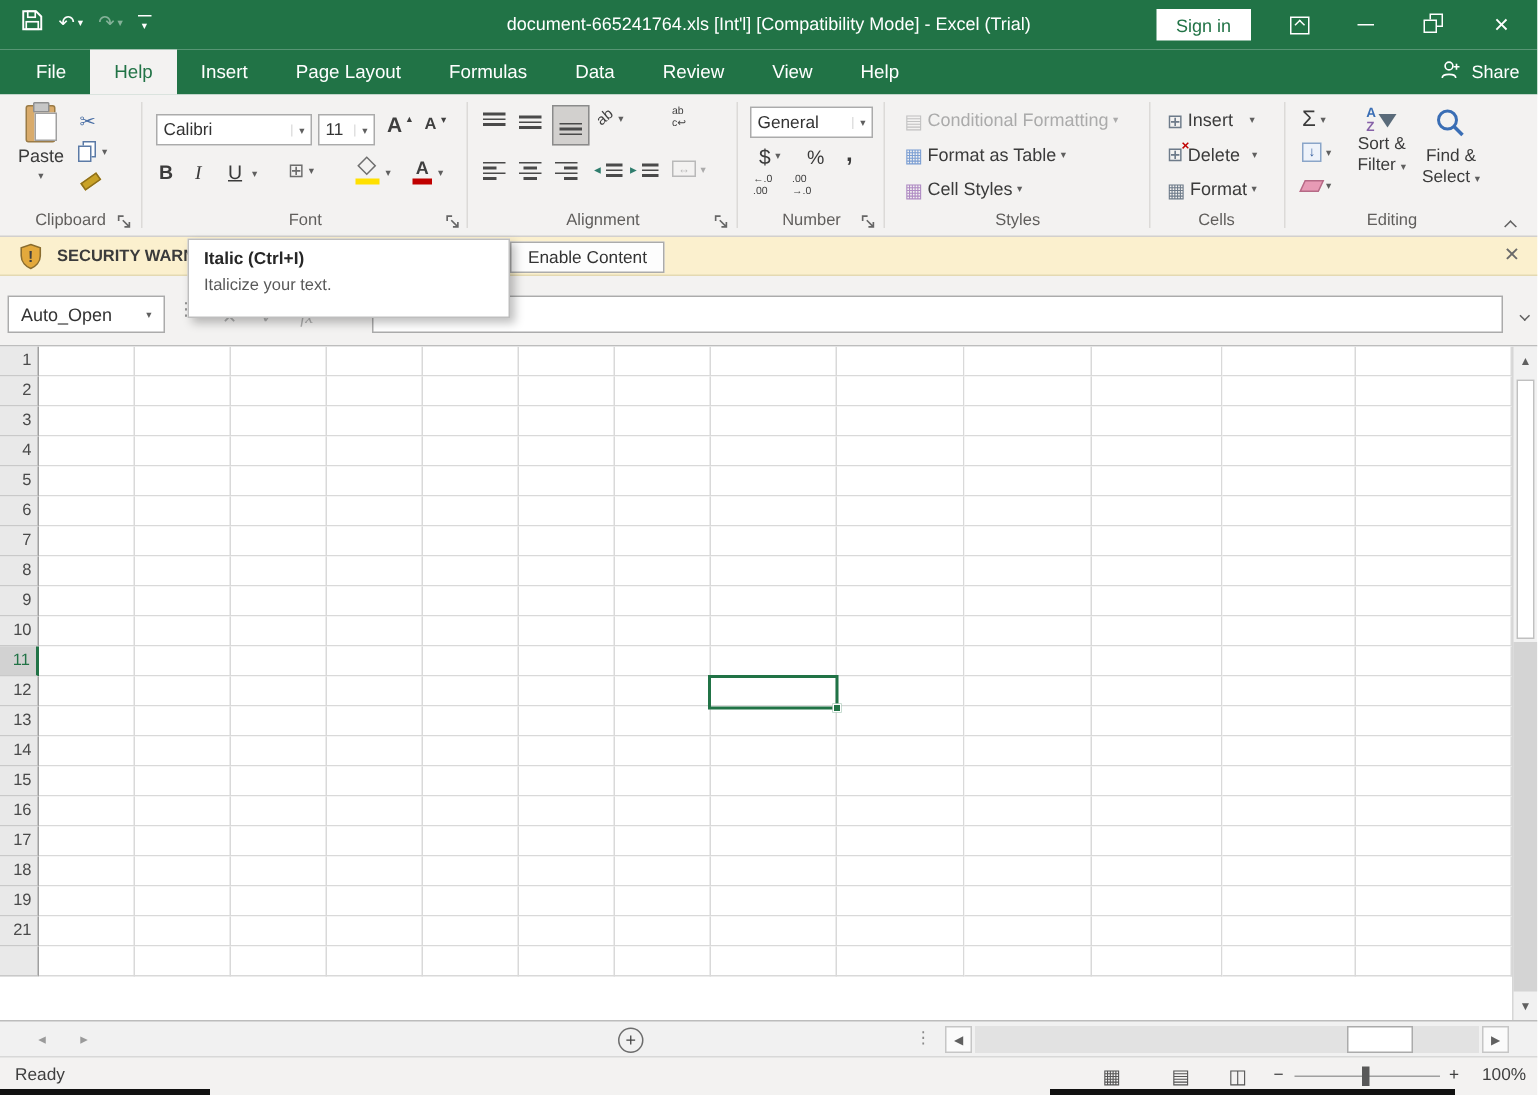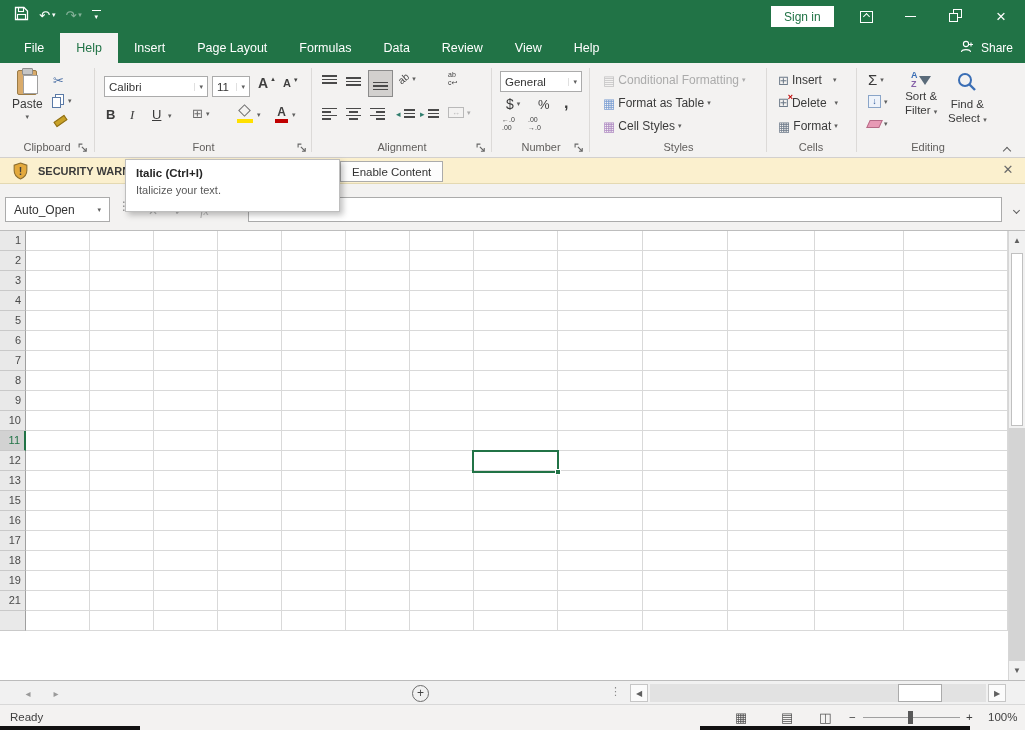--- a/index.html
+++ b/index.html
@@ -138,20 +138,21 @@
         <span>↷</span>
         <span class="car">▾</span>
       </span>
     <span class="qbtn">
         <span style="display:flex;flex-direction:column;align-items:center">
           <span style="width:9px;border-top:1.3px solid #fff;margin-bottom:2px"></span>
           <span class="car">▾</span>
         </span>
       </span>
   </div>
+  <div class="ttl">document-665241764.xls [Int'l] [Compatibility Mode] - Excel (Trial)</div>
   <button class="signin">Sign in</button>
   <div class="winbtn" style="left:849px">
       <span class="rbdbox">
         <span class="chvup chvw" style="width:5px;height:5px"></span>
       </span>
     </div>
   <div class="winbtn" style="left:893px">
       <span class="minbar"></span>
     </div>
   <div class="winbtn" style="left:938px">
@@ -672,20 +673,36 @@
         <div class="cell" style="width: 64px;"></div>
         <div class="cell" style="width: 64px;"></div>
         <div class="cell" style="width: 84px;"></div>
         <div class="cell" style="width: 85px;"></div>
         <div class="cell" style="width: 85px;"></div>
         <div class="cell" style="width: 87px;"></div>
         <div class="cell" style="width: 89px;"></div>
         <div class="cell" style="width: 104px;"></div>
       </div>
       <div class="grow">
+        <div class="rowh">14</div>
+        <div class="cell" style="width: 64px;"></div>
+        <div class="cell" style="width: 64px;"></div>
+        <div class="cell" style="width: 64px;"></div>
+        <div class="cell" style="width: 64px;"></div>
+        <div class="cell" style="width: 64px;"></div>
+        <div class="cell" style="width: 64px;"></div>
+        <div class="cell" style="width: 64px;"></div>
+        <div class="cell" style="width: 84px;"></div>
+        <div class="cell" style="width: 85px;"></div>
+        <div class="cell" style="width: 85px;"></div>
+        <div class="cell" style="width: 87px;"></div>
+        <div class="cell" style="width: 89px;"></div>
+        <div class="cell" style="width: 104px;"></div>
+      </div>
+      <div class="grow">
         <div class="rowh">15</div>
         <div class="cell" style="width: 64px;"></div>
         <div class="cell" style="width: 64px;"></div>
         <div class="cell" style="width: 64px;"></div>
         <div class="cell" style="width: 64px;"></div>
         <div class="cell" style="width: 64px;"></div>
         <div class="cell" style="width: 64px;"></div>
         <div class="cell" style="width: 64px;"></div>
         <div class="cell" style="width: 84px;"></div>
         <div class="cell" style="width: 85px;"></div>

